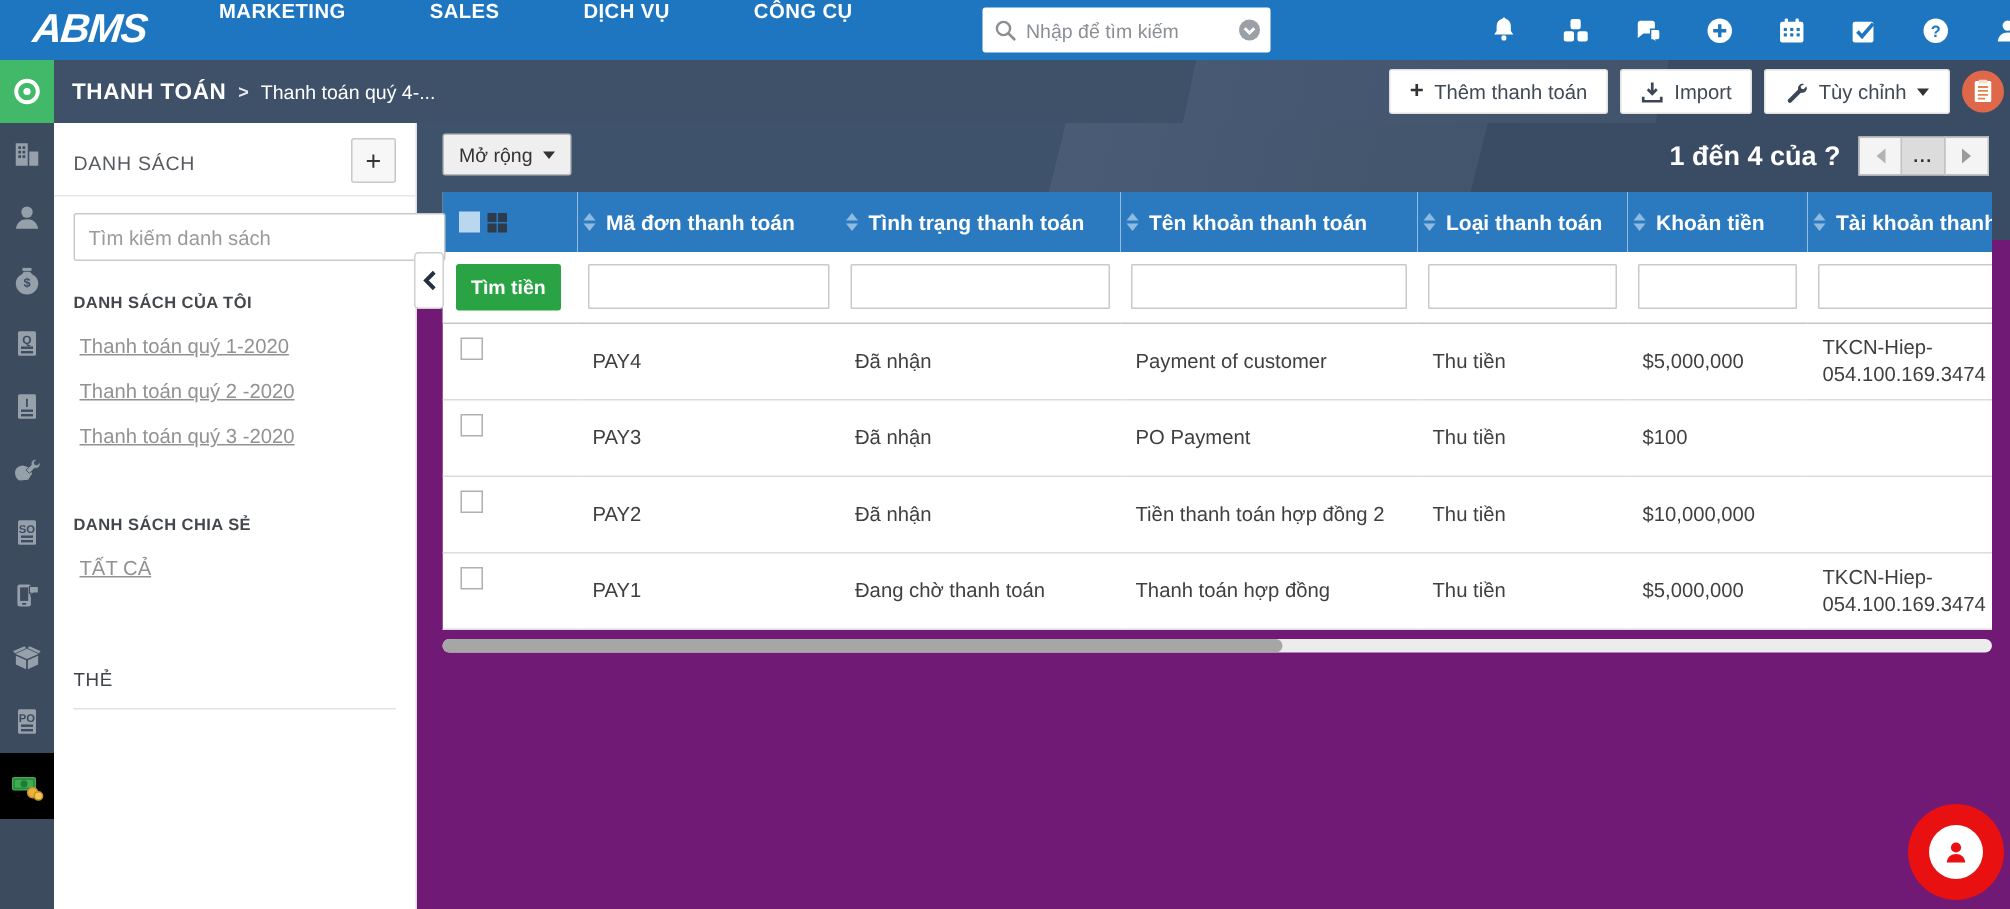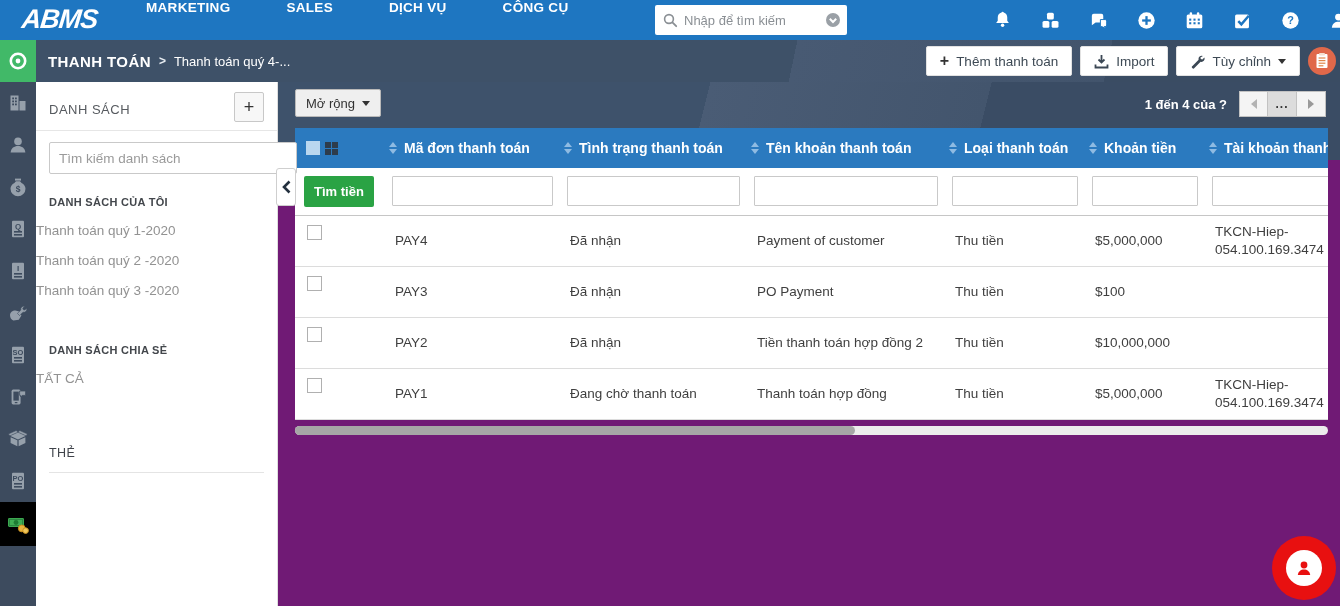--- a/index.html
+++ b/index.html
@@ -38,35 +38,35 @@
 
   
   .sidebar { position:absolute; left:36px; top:82px; width:242px; height:524px; background:#fff; border-right:1px solid #dedede; z-index:15; }
   .sb-head { position:relative; padding:18px 14px 12px 13px; border-bottom:1px solid #e6e6e6; }
   .sb-title { font-size:13px; color:#565a5f; letter-spacing:.5px; }
   .sb-add { position:absolute; right:13px; top:10px; width:30px; height:30px; background:#f7f7f7; border:1px solid #c8c8c8; border-radius:2px; font-size:18px; color:#333; cursor:pointer; line-height:1; font-family:inherit; }
   .sb-search { display:block; width:248px; height:32px; margin:11px 13px 0 13px; border:1px solid #c9c9c9; border-radius:2px; padding:0 9px; font-size:13.5px; color:#444; outline:none; font-family:inherit; }
   .sb-search::placeholder { color:#9a9a9a; }
   .sb-section { font-size:11px; font-weight:700; color:#43474c; letter-spacing:.3px; margin:22px 0 8px 13px; }
   .sb-list { list-style:none; }
-  .sb-list li { position:relative; height:30px; line-height:30px; font-size:13.5px; color:#929292; cursor:pointer; white-space:nowrap; }
+  .sb-list li { position:relative; height:30px; line-height:30px; padding-left:17px; font-size:13.5px; color:#929292; cursor:pointer; white-space:nowrap;text-decoration:underline; }
   .sb-list li.active { background:#f2f2f2; color:#8d8d8d; }
   .sb-list li .chev { display:none; position:absolute; right:42px; top:9px; }
   .sb-list li.active .chev { display:block; }
   .sb-tags { margin-top:52px; }
   .sb-tags-title { font-size:12.5px; color:#3f434a; letter-spacing:.4px; margin-left:13px; }
   .sb-tags-divider { border-bottom:1px solid #e4e4e4; margin:12px 13px 0 13px; }
 
   
   .main { position:absolute; left:278px; top:82px; width:1062px; height:524px; background:#701a75; }
   .darkband { position:absolute; left:0; top:0; width:1062px; height:78px;
     background:linear-gradient(104deg,#3e526b 40%, #4a5c75 40%, #43556d 66%, #3a4c64 66%); }
   .expand-btn { position:absolute; left:17px; top:7px; height:28px; background:#efefef; border:1px solid #b9b9b9; border-radius:2px; font-size:13px; color:#333; padding:0 10px; display:flex; align-items:center; gap:7px; cursor:pointer; font-family:inherit; }
   .pager { position:absolute; right:14px; top:9px; display:flex; align-items:center; }
-  .pager-text { color:#fff; font-size:13px; font-weight:700; margin-right:12px; white-space:nowrap; }
+  .pager-text { color:#fff; font-size:18px; font-weight:700; margin-right:12px; white-space:nowrap; }
   .pager-btns { display:flex; }
   .pbtn { width:29px; height:26px; background:#f4f4f4; border:1px solid #c2c2c2; display:flex; align-items:center; justify-content:center; cursor:pointer; font-family:inherit; }
   .pbtn + .pbtn { border-left:none; }
   .pbtn.mid { background:#dcdcdc; color:#333; font-size:12px; font-weight:700; letter-spacing:1px; }
   .tri-l { width:0; height:0; border-top:5px solid transparent; border-bottom:5px solid transparent; border-right:6px solid #b3b3b3; }
   .tri-r { width:0; height:0; border-top:5px solid transparent; border-bottom:5px solid transparent; border-left:6px solid #9a9a9a; }
 
   .collapse-tab { position:absolute; left:-2px; top:86px; width:20px; height:38px; background:#fff; border:1px solid #cfcfcf; border-radius:3px; display:flex; align-items:center; justify-content:center; cursor:pointer; z-index:18; }
 
   

